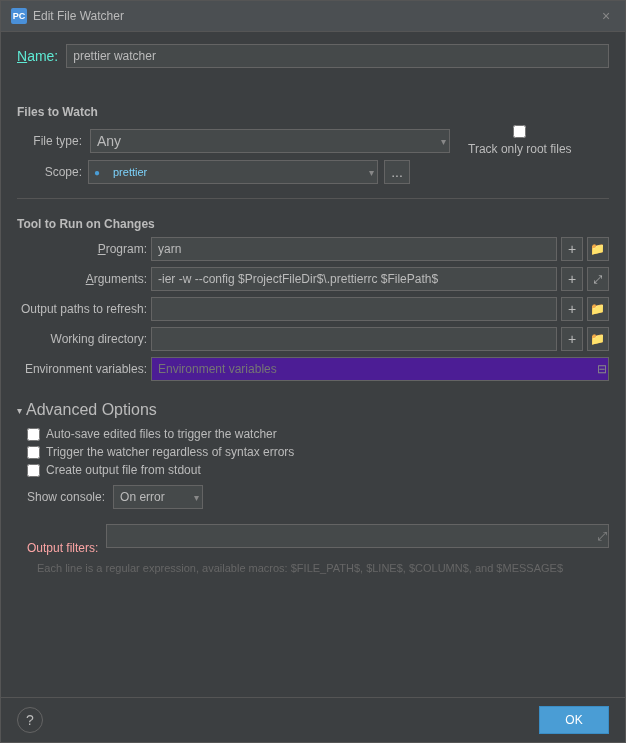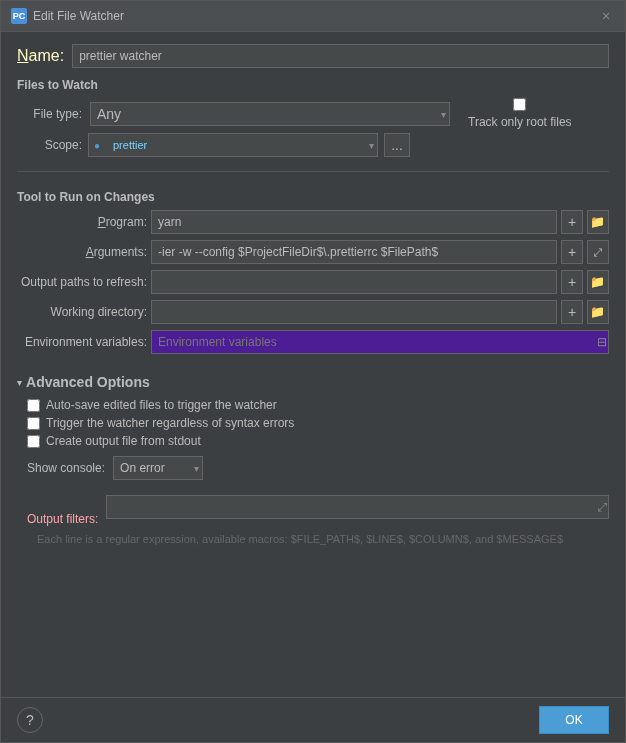--- a/index.html
+++ b/index.html
@@ -68,22 +68,22 @@
       display: flex;
       flex-direction: column;
       gap: 10px;
     }
     .name-row {
       display: flex;
       align-items: center;
       gap: 8px;
     }
     .name-label {
-      color: #fef9c3;
-      font-size: 16px;
+      color: #5eead4;
+      font-size: 14px;
       white-space: nowrap;
       text-align: right;
     }
     .name-label u { text-decoration: underline; }
     .text-input {
       flex: 1;
       background: #45494a;
       border: 1px solid #646464;
       color: #bbbbbb;
       padding: 3px 6px;
@@ -92,20 +92,21 @@
       height: 24px;
     }
     .section-title {
       color: #bbbbbb;
       font-size: 12px;
       font-weight: bold;
       margin-bottom: 4px;
     }
     .files-section {
       border: none;
+      margin-top: 27px;
     }
     .field-label {
       color: #bbbbbb;
       font-size: 12px;
       min-width: 65px;
       text-align: right;
     }
     .select-wrapper {
       position: relative;
       flex: 1;
@@ -300,22 +301,22 @@
       gap: 4px;
       cursor: pointer;
       margin-bottom: 8px;
     }
     .advanced-toggle-icon {
       color: #bbbbbb;
       font-size: 10px;
     }
     .advanced-title {
       color: #bbbbbb;
-      font-size: 14px;
-      font-weight: bold;
+      font-size: 16px;
+      font-weight: normal;
     }
     .advanced-options {
       display: flex;
       flex-direction: column;
       gap: 4px;
       padding-left: 10px;
     }
     .adv-checkbox-row {
       display: flex;
       align-items: center;

